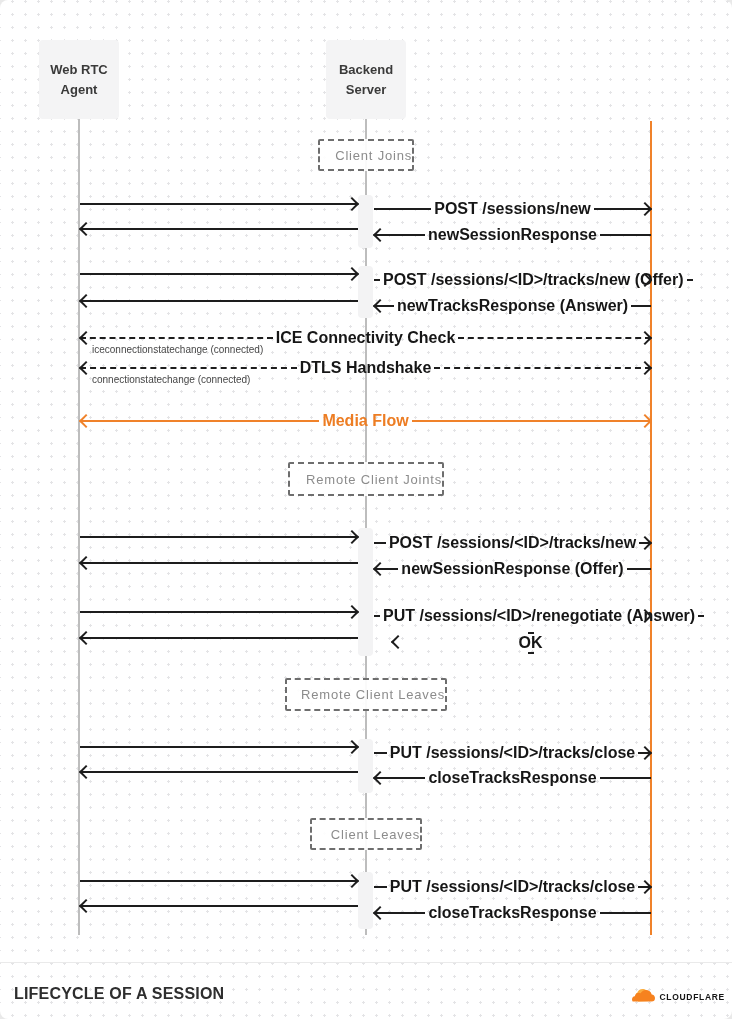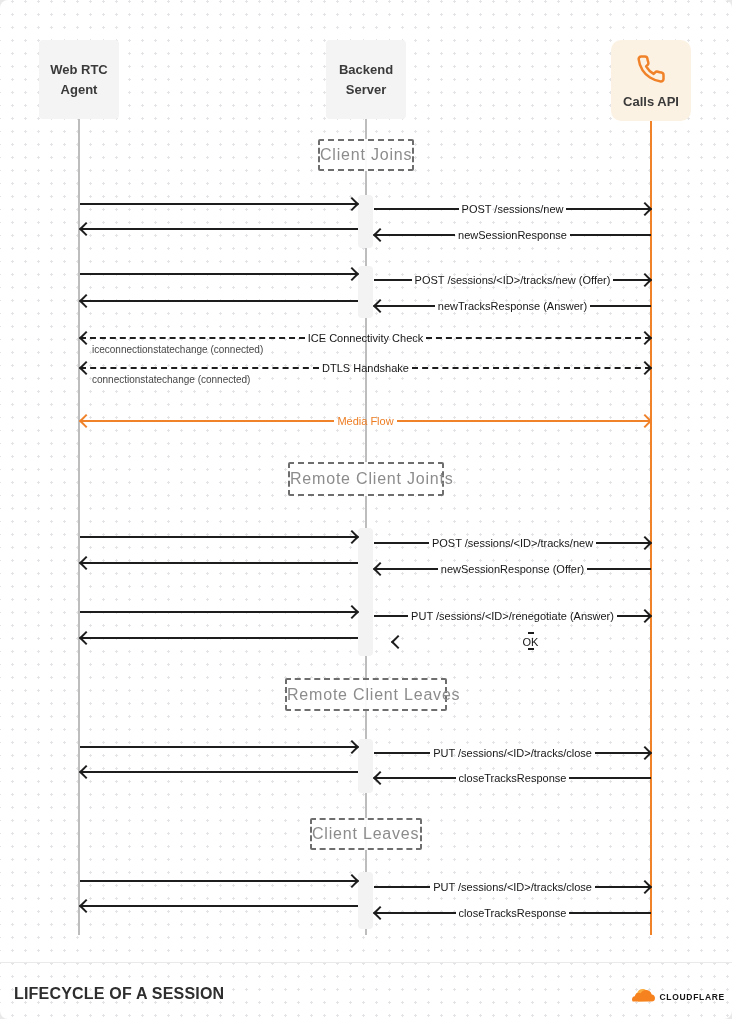--- a/index.html
+++ b/index.html
@@ -24,31 +24,31 @@
     font-weight:bold; font-size:13px; color:#3a3a3a; line-height:1.5;
   }
   .actor.api { background:#fcf2e3; border-radius:10px; justify-content:flex-end; padding-bottom:10px; }
   .actor.api .ic { position:absolute; top:14px; left:50%; transform:translateX(-50%); }
 
   
   .activation { position:absolute; left:358px; width:15px; background:#f3f3f4; border-radius:4px; }
 
   
   .section {
-    position:absolute; display:flex; align-items:center; justify-content:flex-start;
+    position:absolute; display:flex; align-items:center; justify-content:flex-end;
     border:2px dashed #6e6e6e; border-radius:2px; background:rgba(255,255,255,0.92);
-    color:#8c8c8c; font-size:16px; letter-spacing:0.8px; white-space:nowrap;
+    color:#8c8c8c; font-size:13px; letter-spacing:0.8px; white-space:nowrap;
   }
 
   
   .row { position:absolute; display:flex; align-items:center; height:20px; }
   .seg { flex:1 1 auto; min-width:6px; border-top:2.6px solid #1d1d1d; }
   .row.dashedline .seg { border-top-style:dashed; }
   .row .mlabel {
-    padding:0 3px; font-weight:normal; font-size:11px; color:#161616; white-space:nowrap;
+    padding:0 3px; font-weight:bold; font-size:16px; color:#161616; white-space:nowrap;
   }
   .chev { position:absolute; width:10px; height:10px; border-top:2.6px solid #1d1d1d; border-right:2.6px solid #1d1d1d; }
   .chev.r { right:1px; top:50%; transform:translateY(-50%) rotate(45deg); }
   .chev.l { left:1px; top:50%; transform:translateY(-50%) rotate(-135deg); }
   .row.orange .seg, .row.orange .chev { border-color:#f0822a; }
   .row.orange .mlabel { color:#ed7d23; }
 
   
   .event { position:absolute; font-size:10px; color:#474747; white-space:nowrap; }
 
@@ -73,28 +73,20 @@
   <div class="activation" style="top:739px; height:54px;"></div>
   <div class="activation" style="top:872px; height:57px;"></div>
 
   <div class="actor" style="left:39px; top:40px; width:80px; height:79px;">
     <span>Web RTC</span>
     <span>Agent</span>
   </div>
   <div class="actor" style="left:326px; top:40px; width:80px; height:79px;">
     <span>Backend</span>
     <span>Server</span>
-  </div>
-  <div class="actor api" style="left:611px; top:40px; width:80px; height:81px;">
-    <span class="ic">
-      <svg width="30" height="30" viewBox="0 0 24 24" fill="none" stroke="#f0822a" stroke-width="2" stroke-linecap="round" stroke-linejoin="round">
-        <path d="M22 16.92v3a2 2 0 0 1-2.18 2 19.79 19.79 0 0 1-8.63-3.07 19.5 19.5 0 0 1-6-6 19.79 19.79 0 0 1-3.07-8.67A2 2 0 0 1 4.11 2h3a2 2 0 0 1 2 1.72 12.84 12.84 0 0 0 .7 2.81 2 2 0 0 1-.45 2.11L8.09 9.91a16 16 0 0 0 6 6l1.27-1.27a2 2 0 0 1 2.11-.45 12.84 12.84 0 0 0 2.81.7A2 2 0 0 1 22 16.92z"></path>
-      </svg>
-    </span>
-    <span>Calls API</span>
   </div>
 
   <div class="section" style="left:318px; top:139px; width:96px; height:32px;">
     <span>Client Joins</span>
   </div>
 
   <div class="row" style="left:80px; top:194px; width:278px;">
     <span class="seg"></span>
       <span class="chev r"></span>
   </div>

